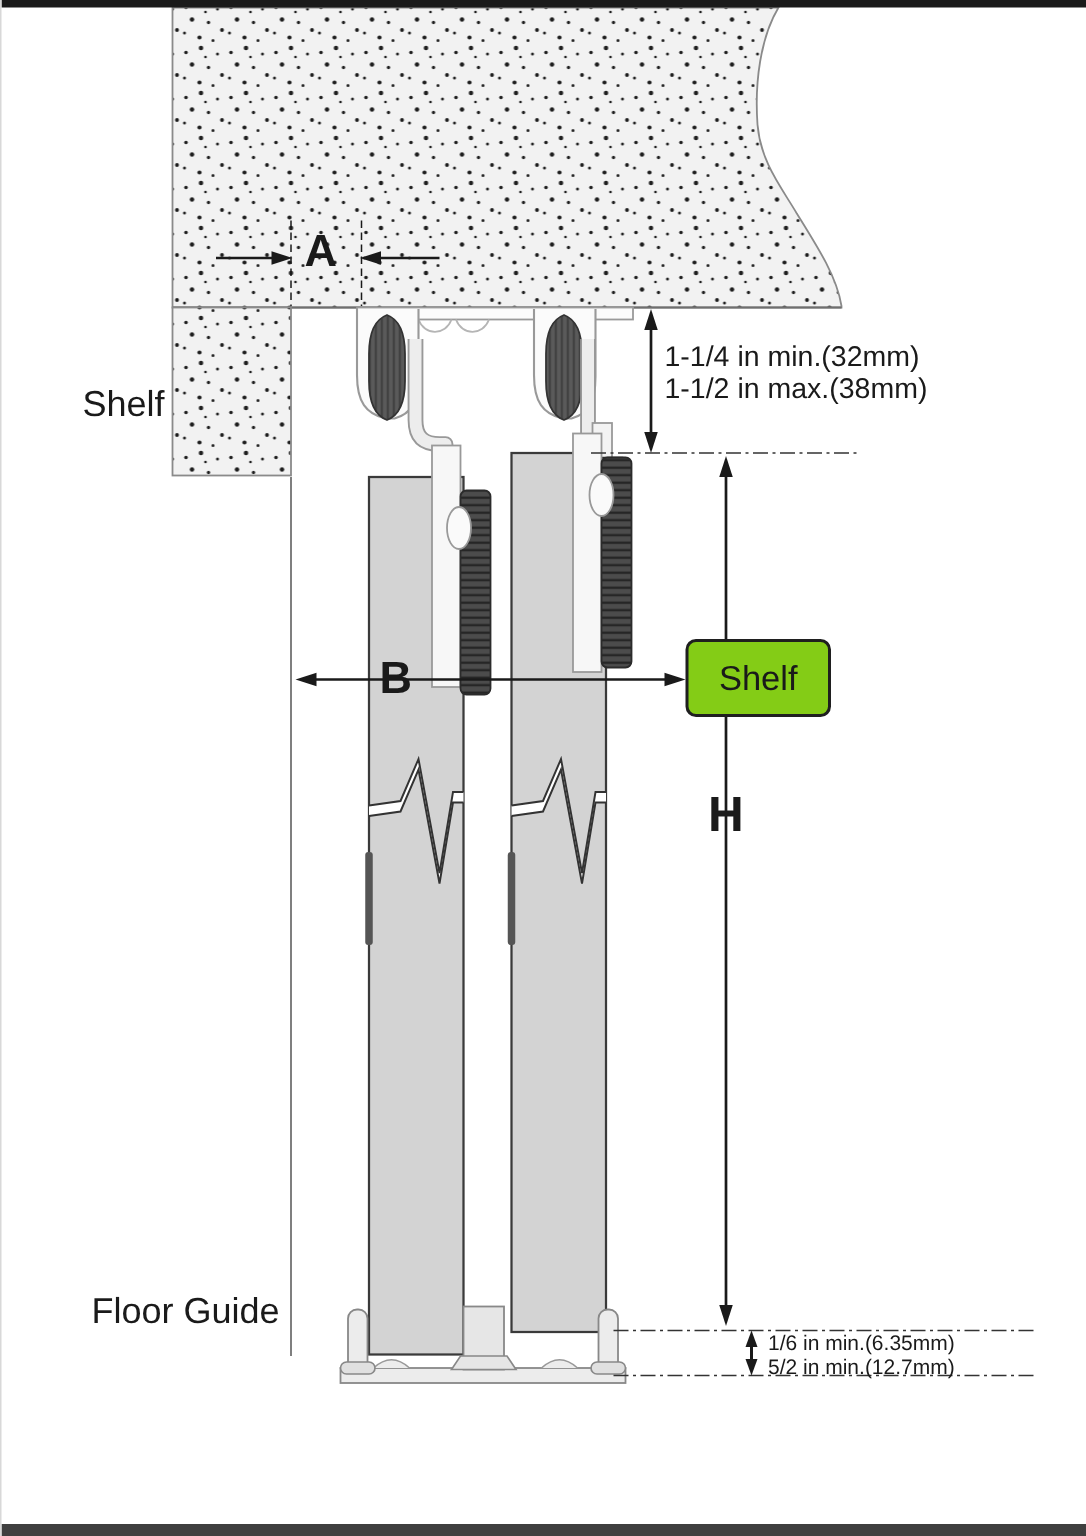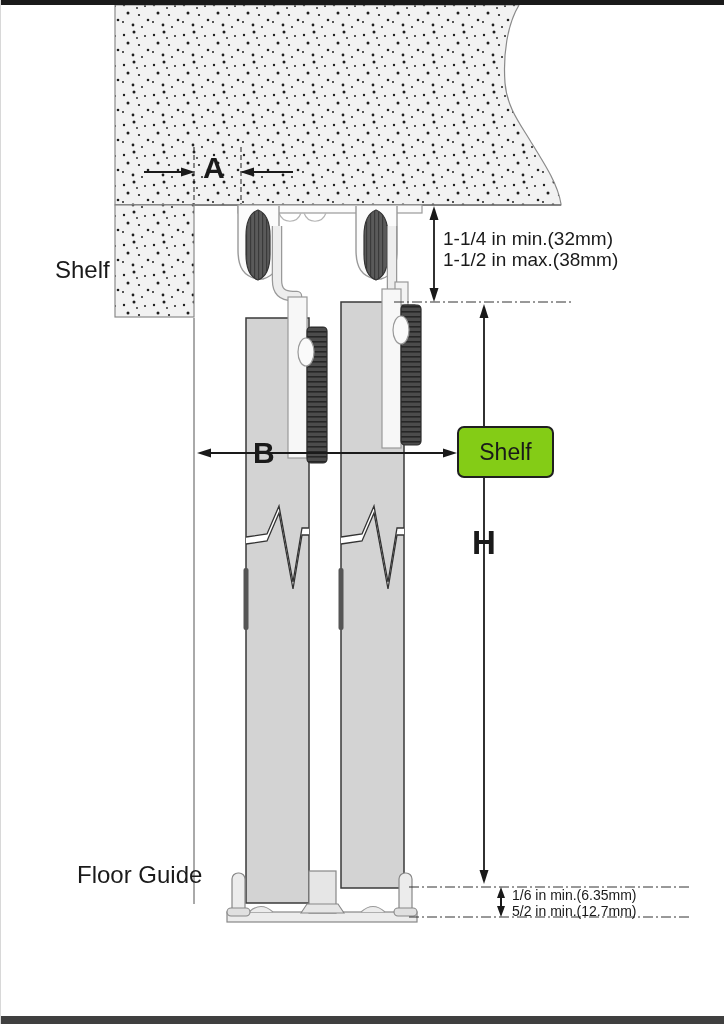--- a/index.html
+++ b/index.html
@@ -4,21 +4,21 @@
 <style>
   html,body { margin:0; padding:0; background:#fff; }
   .page {
     position:relative; width:724px; height:1024px; background:#ffffff;
     overflow:hidden; font-family:"Liberation Sans", sans-serif; color:#1a1a1a;
     border-left:1px solid #d8d8d8;
   }
   svg.art { position:absolute; left:0; top:0; }
   .lbl { position:absolute; white-space:nowrap; color:#1a1a1a; }
   .lbl-fascia      { left:54px;  top:256px; font-size:24px; }
-  .lbl-floor-guide { left:76px;  top:861px; font-size:24px; }
+  .lbl-floor-guide { left:60px;  top:861px; font-size:24px; }
   .lbl-dim-a { left:202px; top:151px; font-size:30px; font-weight:bold; }
   .lbl-dim-b { left:252px; top:436px; font-size:30px; font-weight:bold; }
   .lbl-dim-h { left:471px; top:524px; font-size:33px; font-weight:bold; }
   .lbl-track-clearance { left:442px; top:229px; font-size:19px; line-height:20.5px; }
   .lbl-floor-clearance { left:511px; top:887px; font-size:14px; line-height:16px; }
   .shelf-box {
     position:absolute; left:456px; top:426px; width:97px; height:52px;
     background:#84cc16; border:2.5px solid #1f1f1f; border-radius:7px;
     display:flex; align-items:center; justify-content:center;
     font-size:23px; box-sizing:border-box;

